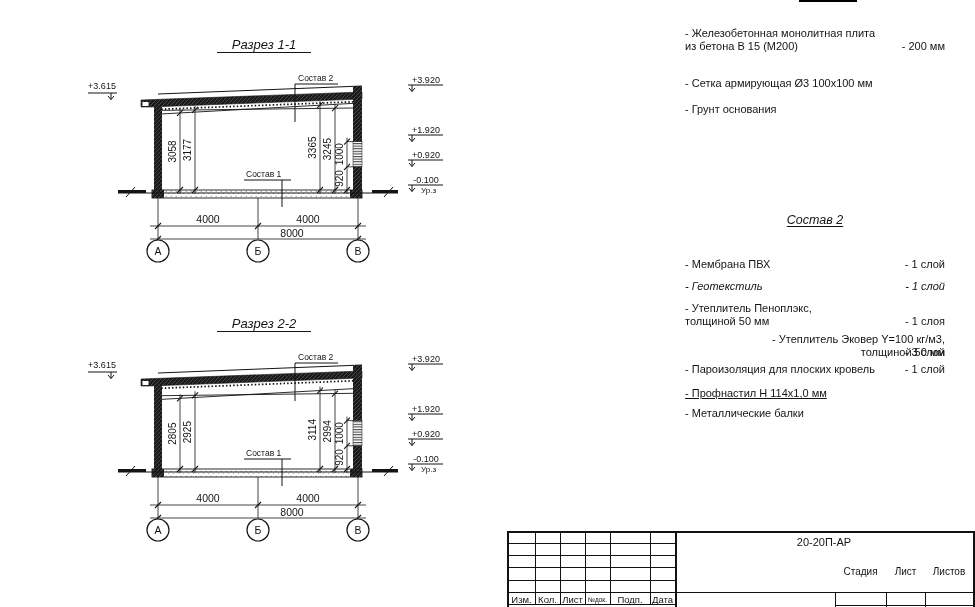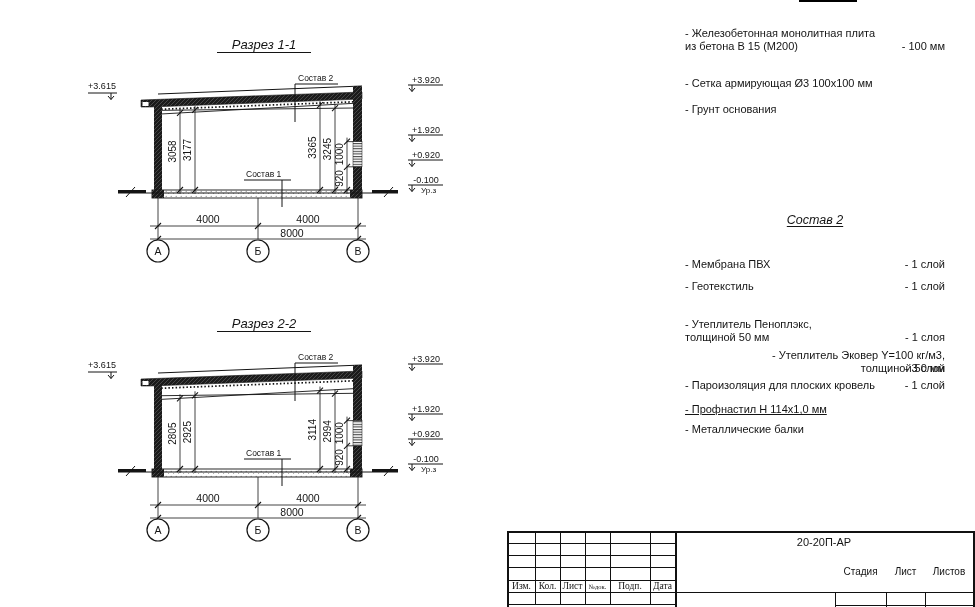--- a/index.html
+++ b/index.html
@@ -13,21 +13,21 @@
   #list2{top:258px;}
   .mat-item{position:relative;width:260px;font-size:11px;line-height:13px;}
   .mat-name{white-space:pre-line;display:block;}
   .mat-val{position:absolute;right:0;bottom:0;white-space:pre;}
   .comp-title{position:absolute;left:685px;top:213px;width:260px;text-align:center;
               font-size:12.5px;font-style:italic;text-decoration:underline;text-underline-offset:2px;}
   #notes{position:absolute;left:685px;top:486px;font-size:11px;line-height:12.5px;white-space:pre;}
   .tb-line{position:absolute;background:#111;}
   .tb-doc{position:absolute;left:675px;top:536px;width:298px;text-align:center;font-size:11px;}
   .tb-l,.tb-f{position:absolute;text-align:center;font-size:9.5px;line-height:11px;overflow:hidden;}
-  .tb-l{top:581px;height:12px;font-family:Liberation Serif, serif;}
+  .tb-l{top:594px;height:12px;}
   .tb-f{top:566px;height:24px;font-size:10px;}
   .tb-small{font-size:6.5px !important;line-height:12px;}
 </style>
 </head>
 <body>
 
 <div class="sheet">
 
   <svg id="sections-svg" width="520" height="607" viewBox="0 0 520 607">
     <defs>
@@ -238,40 +238,40 @@
         <text x="421" y="472" font-size="8" text-anchor="start">Ур.з</text>
       </g>
   </svg>
 
   <div class="cutline"></div>
 
   <div id="list1" class="mat-list">
       <div class="mat-item" style="margin-bottom: 24px;">
         <span class="mat-name">- Железобетонная  монолитная плита
 из бетона В 15 (М200)</span>
-        <span class="mat-val">- 100 мм</span>
+        <span class="mat-val">- 200 мм</span>
       </div>
       <div class="mat-item" style="margin-bottom: 13px;">
         <span class="mat-name">- Сетка армирующая Ø3 100х100 мм</span>
         <span class="mat-val"></span>
       </div>
       <div class="mat-item" style="margin-bottom: 1px;">
         <span class="mat-name">- Грунт основания</span>
         <span class="mat-val"></span>
       </div>
     </div>
 
   <div class="comp-title">Состав 2</div>
 
   <div id="list2" class="mat-list">
       <div class="mat-item" style="margin-bottom: 9px;">
         <span class="mat-name">- Мембрана ПВХ</span>
         <span class="mat-val">- 1 слой</span>
       </div>
-      <div class="mat-item" style="margin-bottom: 25px;">
+      <div class="mat-item" style="margin-bottom: 9px; font-style: italic;">
         <span class="mat-name">- Геотекстиль</span>
         <span class="mat-val">- 1 слой</span>
       </div>
       <div class="mat-item" style="margin-bottom: 5px;">
         <span class="mat-name">- Утеплитель Пеноплэкс,
 толщиной 50 мм</span>
         <span class="mat-val">- 1 слоя</span>
       </div>
       <div class="mat-item" style="margin-bottom: 4px; text-align: right;">
         <span class="mat-name">- Утеплитель Эковер Y=100 кг/м3,

